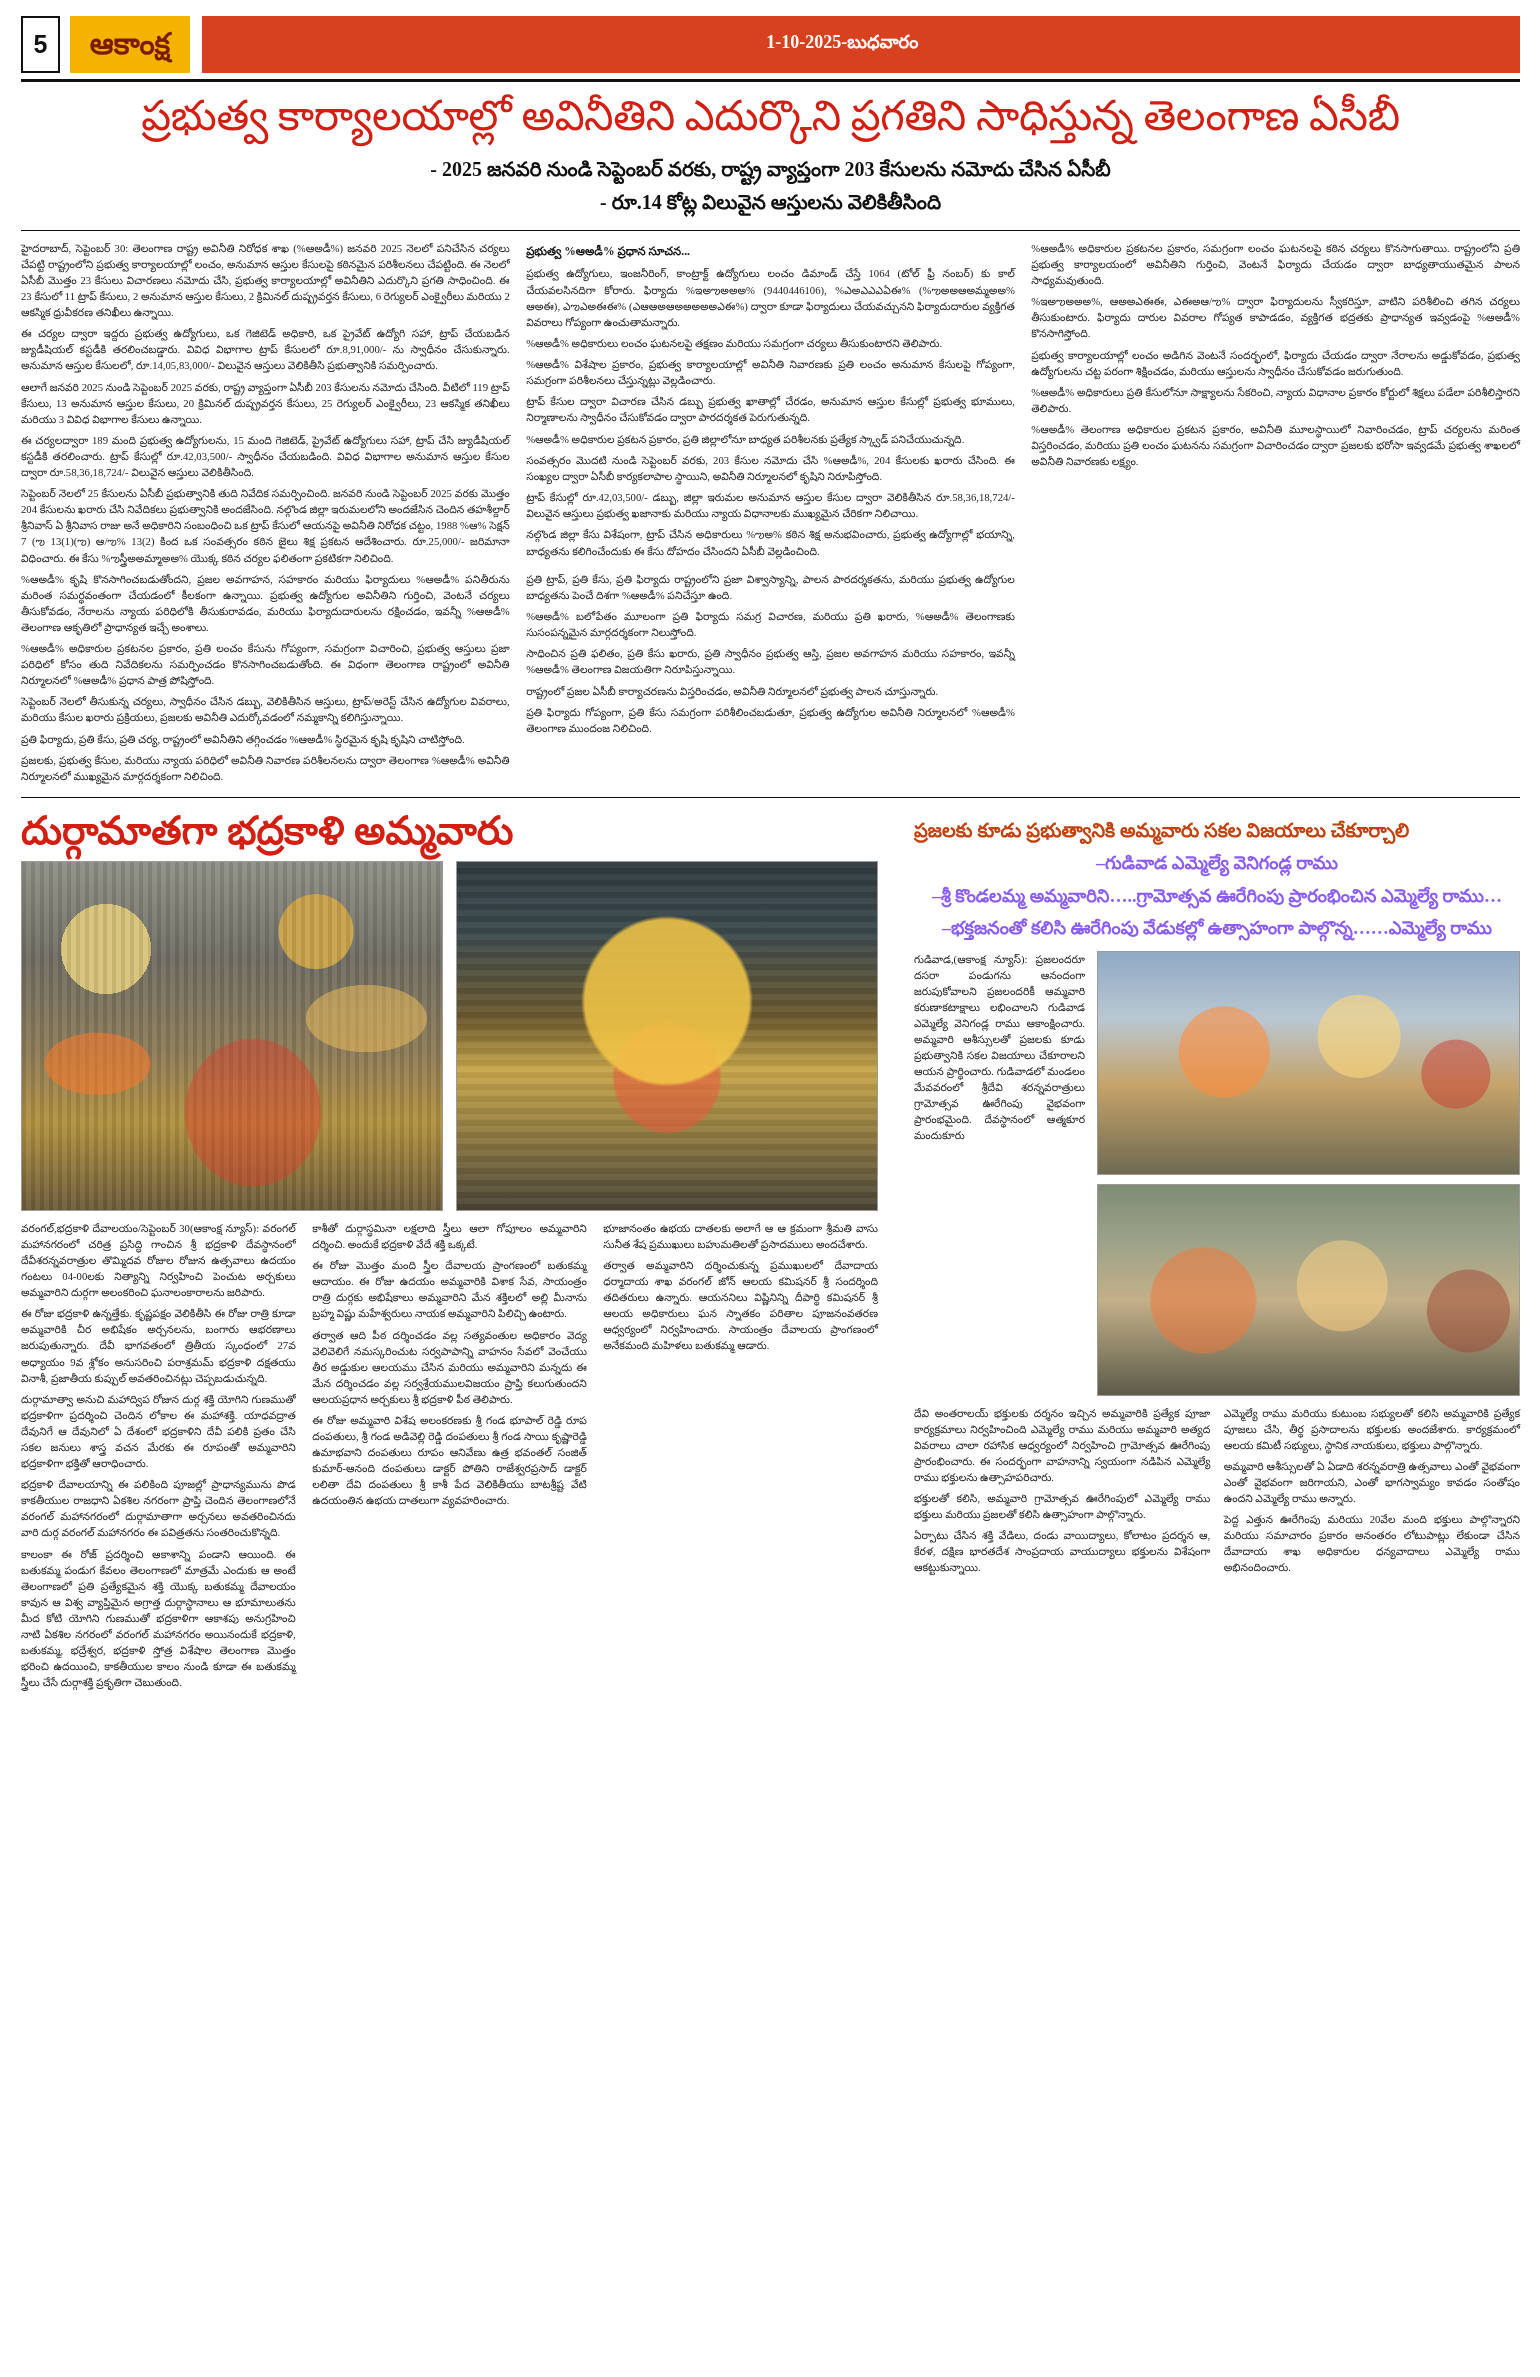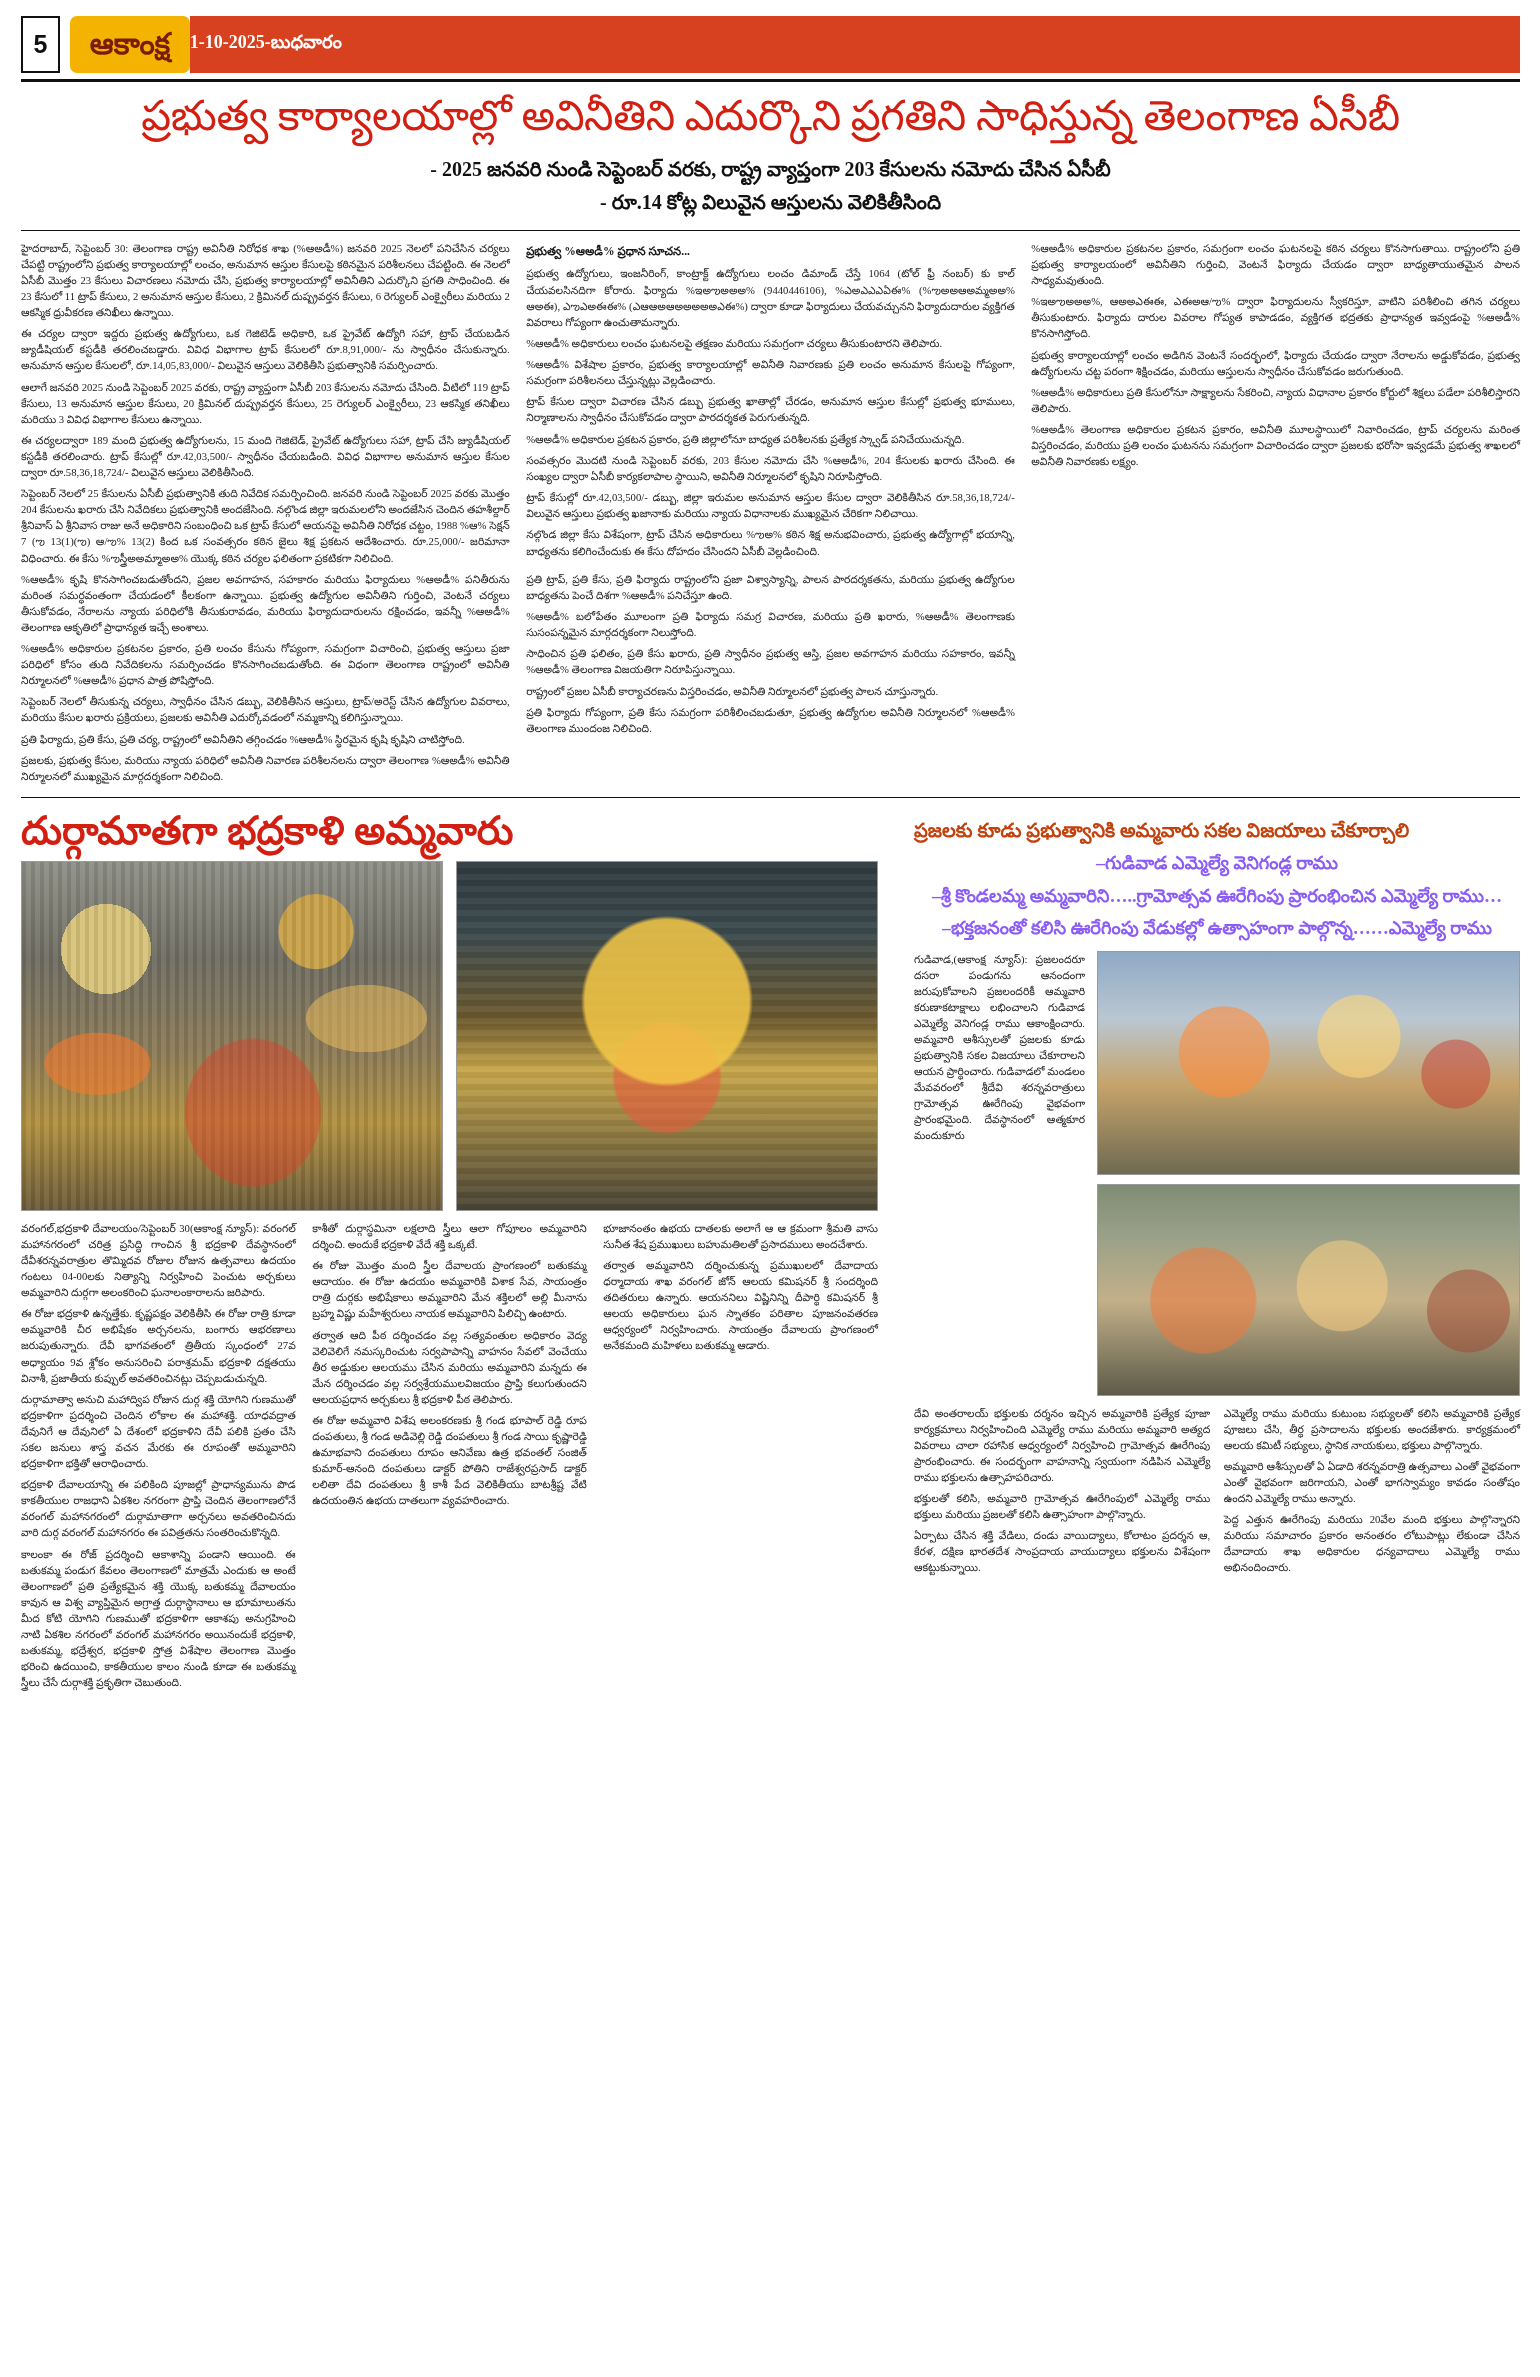--- a/index.html
+++ b/index.html
@@ -37,37 +37,38 @@
     font-weight: bold;
     background: #fff;
     color: #111;
   }
   .logo-box {
     margin-left: 10.4px;
     background: #f5b301;
     padding: 3px 19.4px 4.5px 19.4px;
     display: flex;
     align-items: center;
-    border-radius: 7px;
+    border-radius: 1px;
   }
   .logo-text {
     font-family: "Liberation Serif", serif;
     font-weight: bold;
     font-size: 30px;
     color: #7a1b0b;
     letter-spacing: 0px;
     line-height: 1;
   }
   .masthead-bar {
     flex: 1;
+    margin-left: 12px;
     background: #d8411f;
     position: relative;
     display: flex;
     align-items: center;
-    justify-content: flex-start;
+    justify-content: center;
     padding-right: 37px;
   }
   .masthead-date {
     color: #ffffff;
     font-size: 18px;
     font-weight: bold;
     font-family: "Liberation Serif", serif;
   }
 
   .rule-thin { height: 2.2px; background:#111; margin: 6px 21px 0 21px; }

